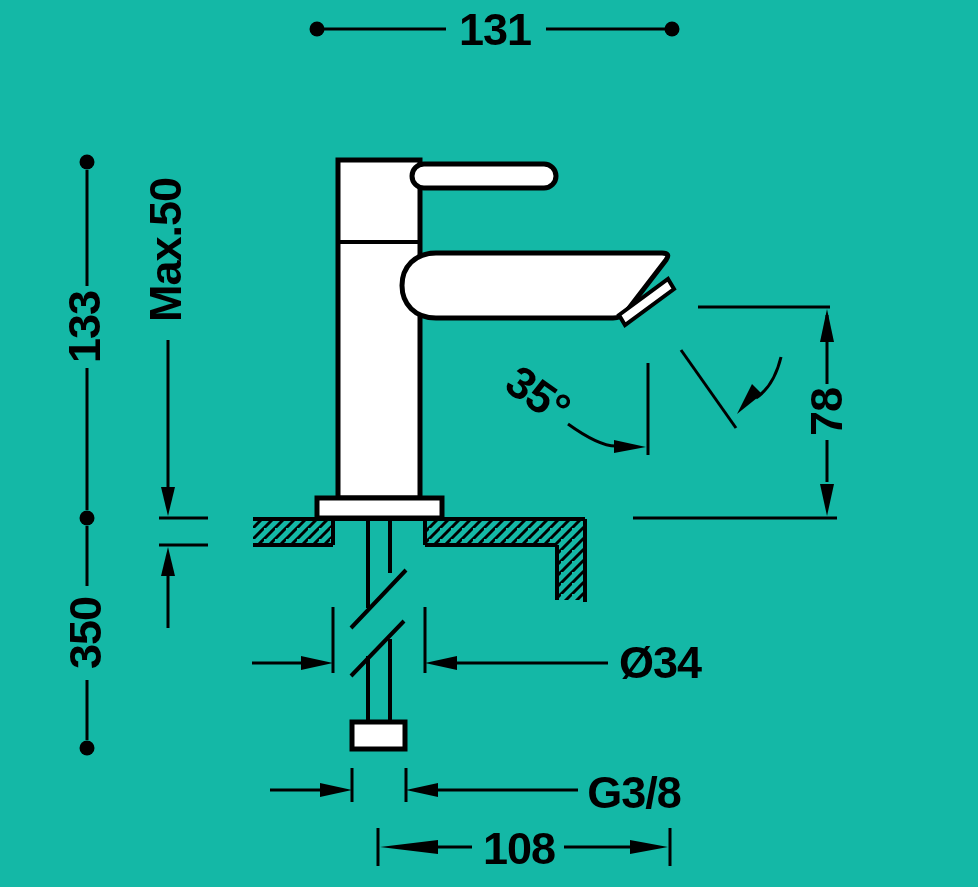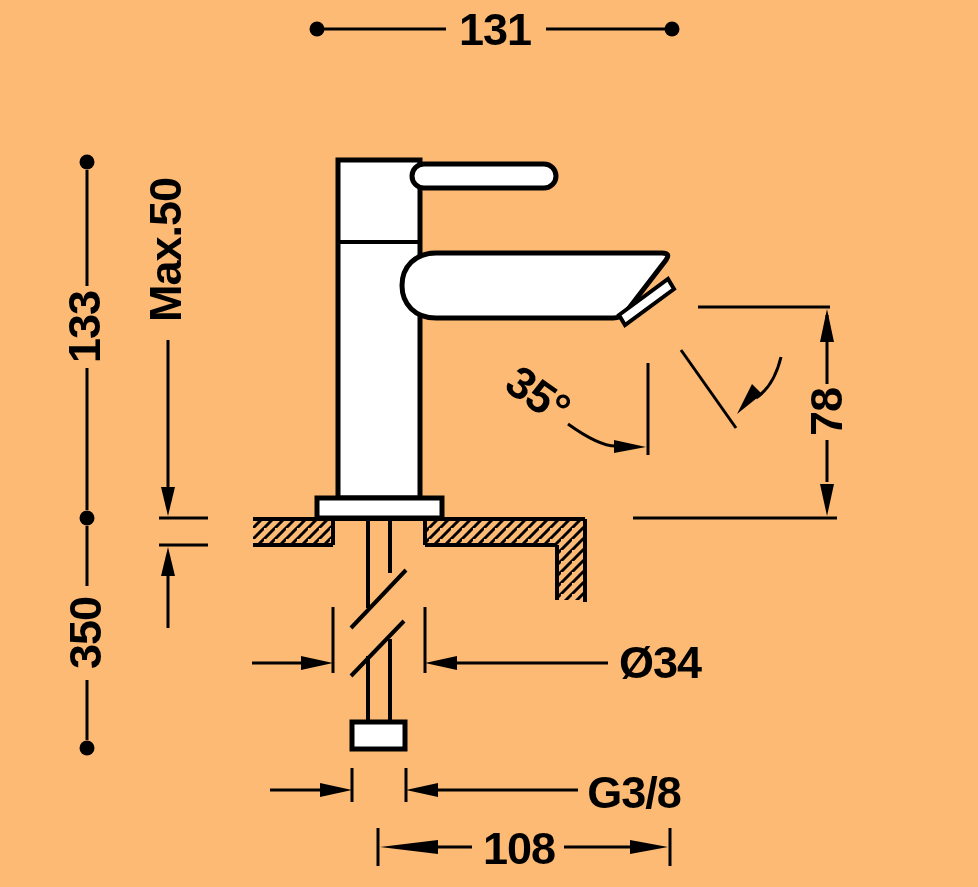--- a/index.html
+++ b/index.html
@@ -1,16 +1,16 @@
 <!DOCTYPE html>
 <html><head>
 <meta charset="utf-8">
 <style>
   html,body{margin:0;padding:0;background:#ffffff;}
-  .stage{position:relative;width:978px;height:887px;background:#fdba74;overflow:hidden;}
+  .stage{position:relative;width:978px;height:887px;background:#14b8a6;overflow:hidden;}
   svg{display:block;}
   svg text{
     font-family:"Liberation Sans", sans-serif;
     font-weight:bold;
     font-size:45px;
     fill:#000000;
     letter-spacing:-1px;
   }
   .outline{fill:#ffffff;stroke:#000000;stroke-width:5;}
   .thinline{fill:none;stroke:#000000;stroke-width:4;}

